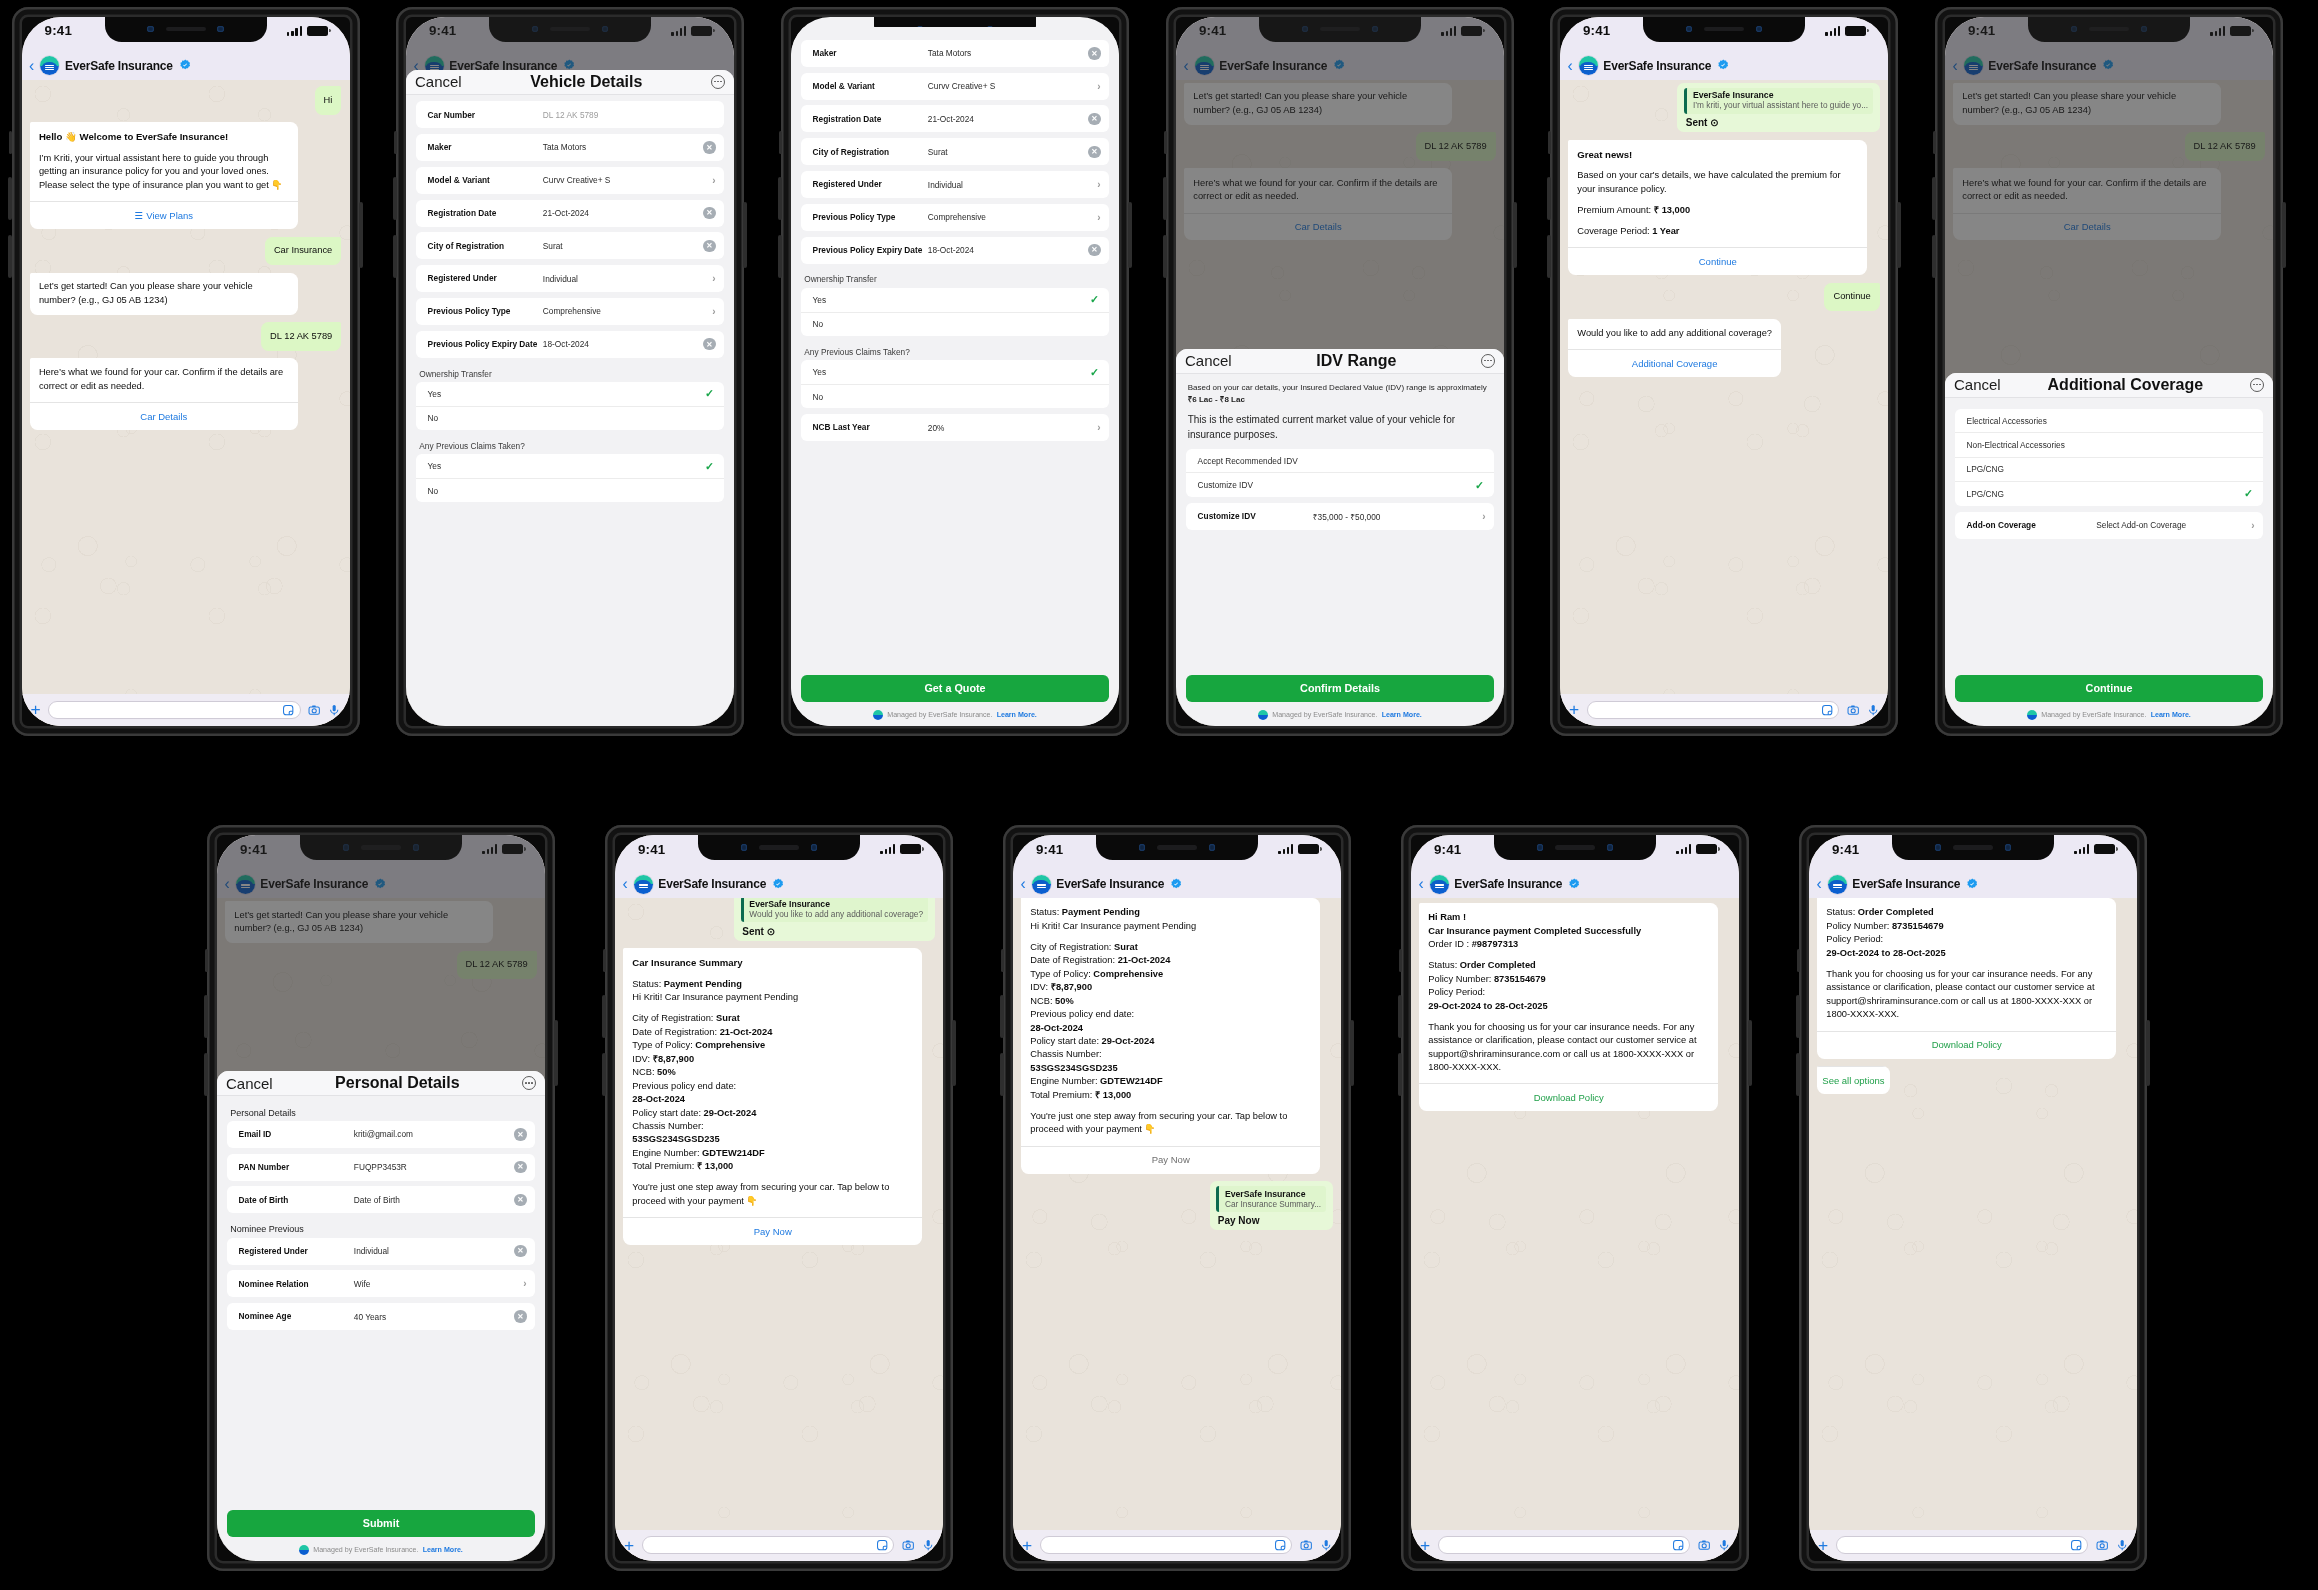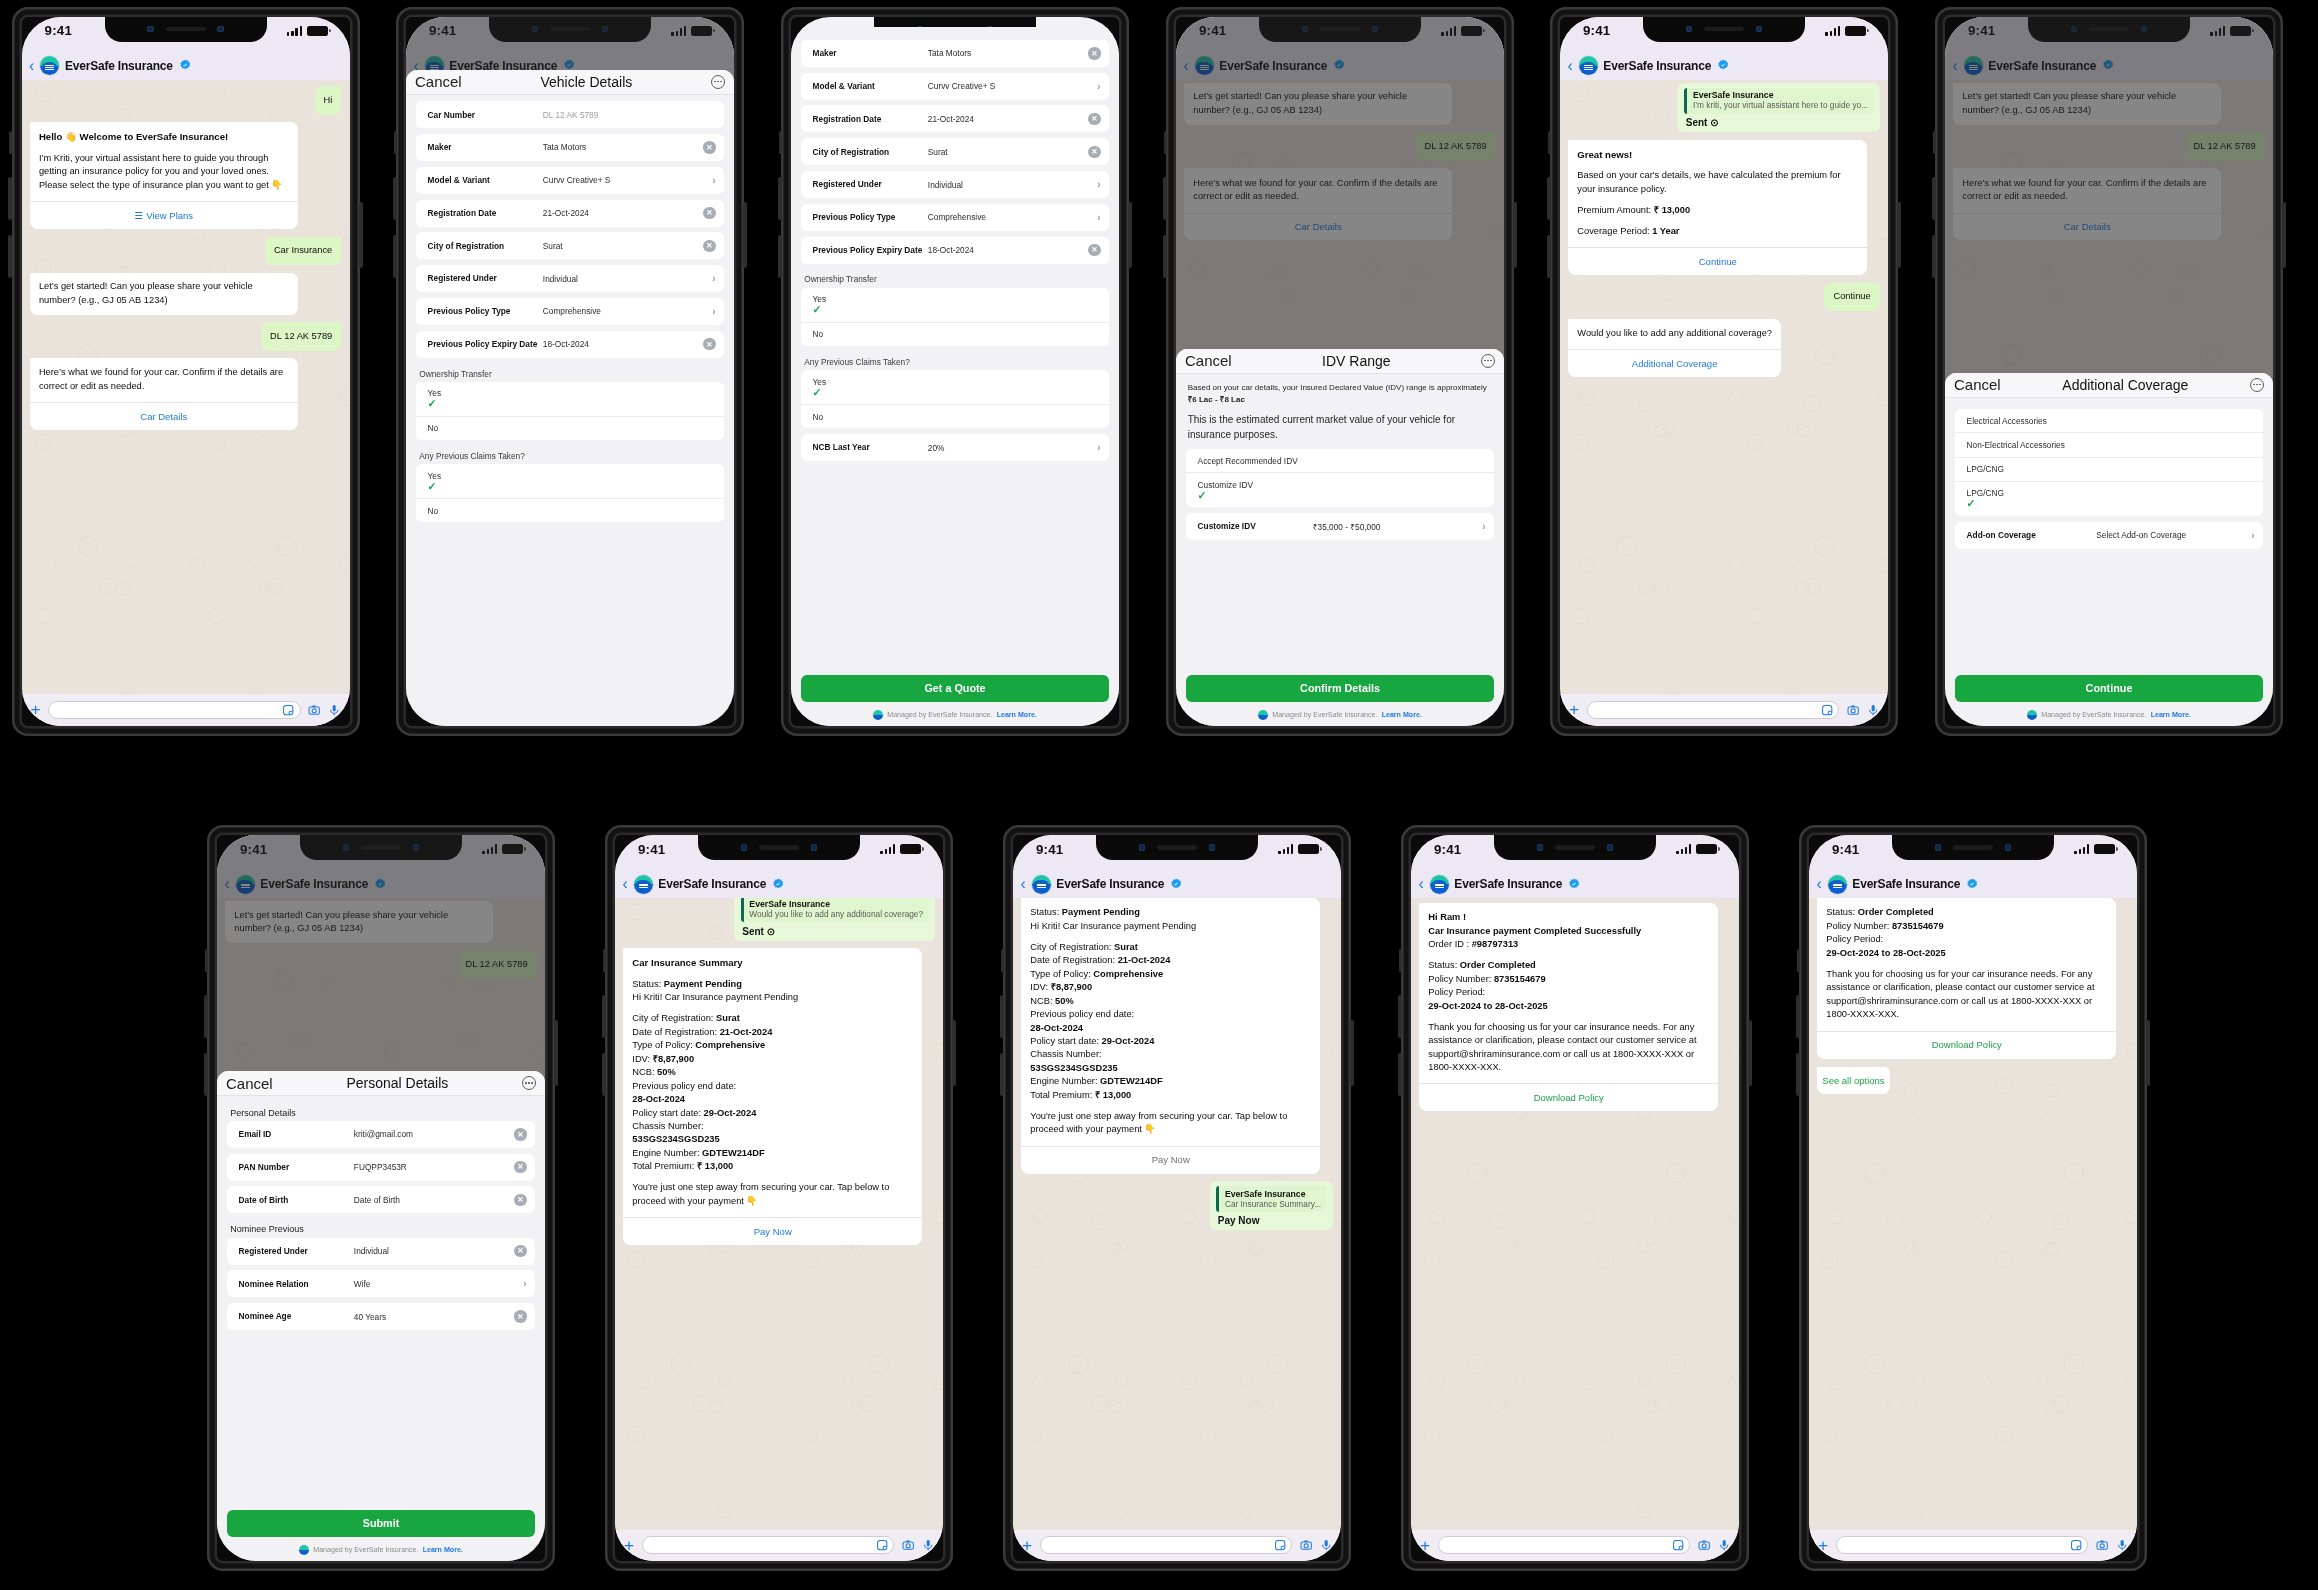--- a/index.html
+++ b/index.html
@@ -157,21 +157,21 @@
   .sheet {
     position:absolute; left:0; right:0; bottom:0; z-index:7;
     background:#f2f2f4; border-top-left-radius:11.6px; border-top-right-radius:11.6px;
     display:flex; flex-direction:column; overflow:hidden;
   }
   .sheet-head {
     height:25px; background:#f7f7f9; border-bottom:0.8px solid #e2e2e5;
     display:flex; align-items:center; justify-content:space-between; padding:0 9px;
   }
   .sheet-head .cancel { font-size:15px; color:#1b1b1b; }
-  .sheet-head .stitle { font-size:14px; font-weight:400; color:#111; }
+  .sheet-head .stitle { font-size:16px; font-weight:700; color:#111; }
   .dots3 {
     width:14px; height:14px; border-radius:50%; border:1px solid #5c5c5c;
     display:flex; align-items:center; justify-content:center; gap:1.3px;
   }
   .dots3 i { width:1.7px; height:1.7px; border-radius:50%; background:#5c5c5c; display:block;}
   .sheet-body { padding:6.6px 10px 0 10px; overflow:hidden; flex:1; }
 
   .group-label { font-size:8.3px; color:#3a3a3a; padding:5px 1.7px 3.3px 3.3px; }
   .row {
     background:#fff; border-radius:5.8px; margin-bottom:5.8px;
@@ -181,24 +181,23 @@
   .row .v { font-size:8.3px; color:#2b2b2b; flex:1; }
   .row .v.ph { color:#9c9c9c; }
   .chev { color:#9a9a9a; font-size:10px; font-weight:600;}
   .clearbtn {
     width:12.4px; height:12.4px; border-radius:50%; background:#a6adb4;
     display:flex; align-items:center; justify-content:center;
     color:#fff; font-size:7.5px; line-height:1; font-weight:700; flex:none;
   }
   .optgroup { background:#fff; border-radius:5.8px; margin-bottom:5.8px; overflow:hidden; }
   .opt {
-    display:flex; justify-content:space-between;
+    display:flex; align-items:center; justify-content:space-between;
     padding:6.6px 10px 6.6px 11.6px; font-size:8.3px; color:#2b2b2b;
     border-bottom:0.8px solid #ececec;
-    flex-direction:column;
   }
   .opt:last-child { border-bottom:none; }
   .tick { color:#1aa64b; font-size:10.8px; font-weight:700; line-height:1; }
   .cta-btn {
     margin:8.3px 10px 5px 10px; height:27px; border-radius:5.8px;
     background:#17a63f; color:#fff; font-size:10.8px; font-weight:700;
     display:flex; align-items:center; justify-content:center;
   }
   .managed {
     display:flex; align-items:center; justify-content:center; gap:4.1px;

